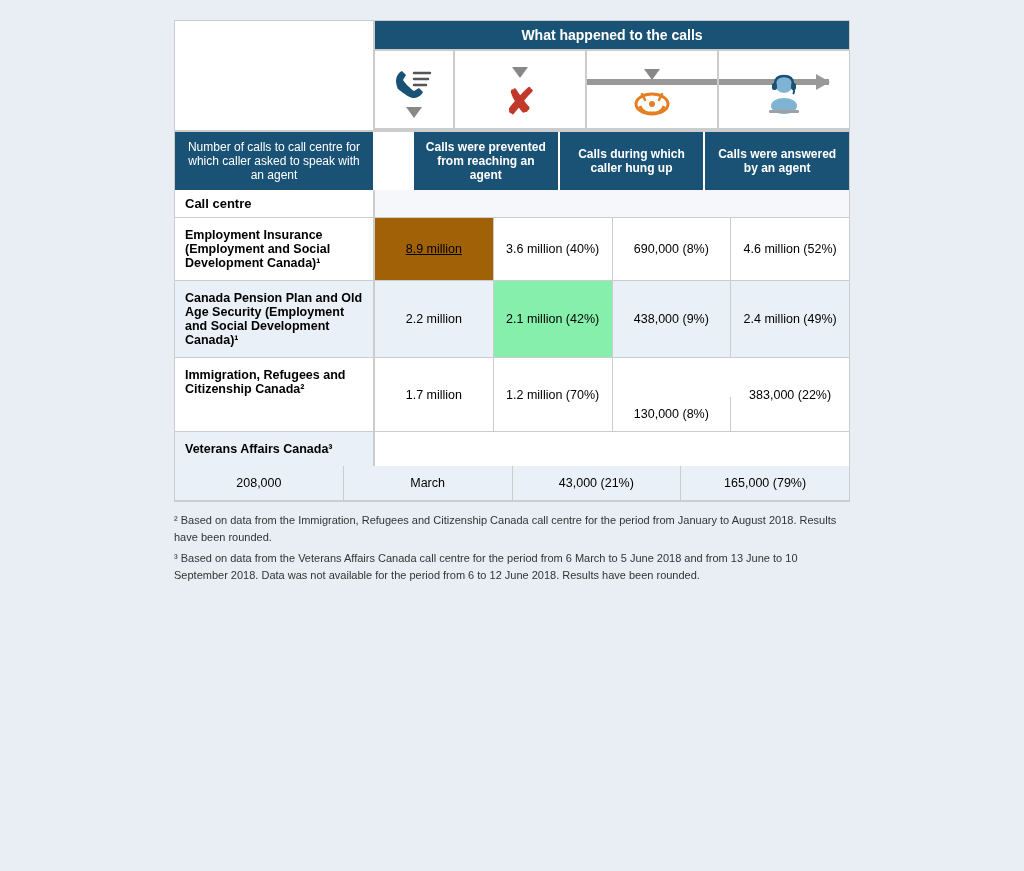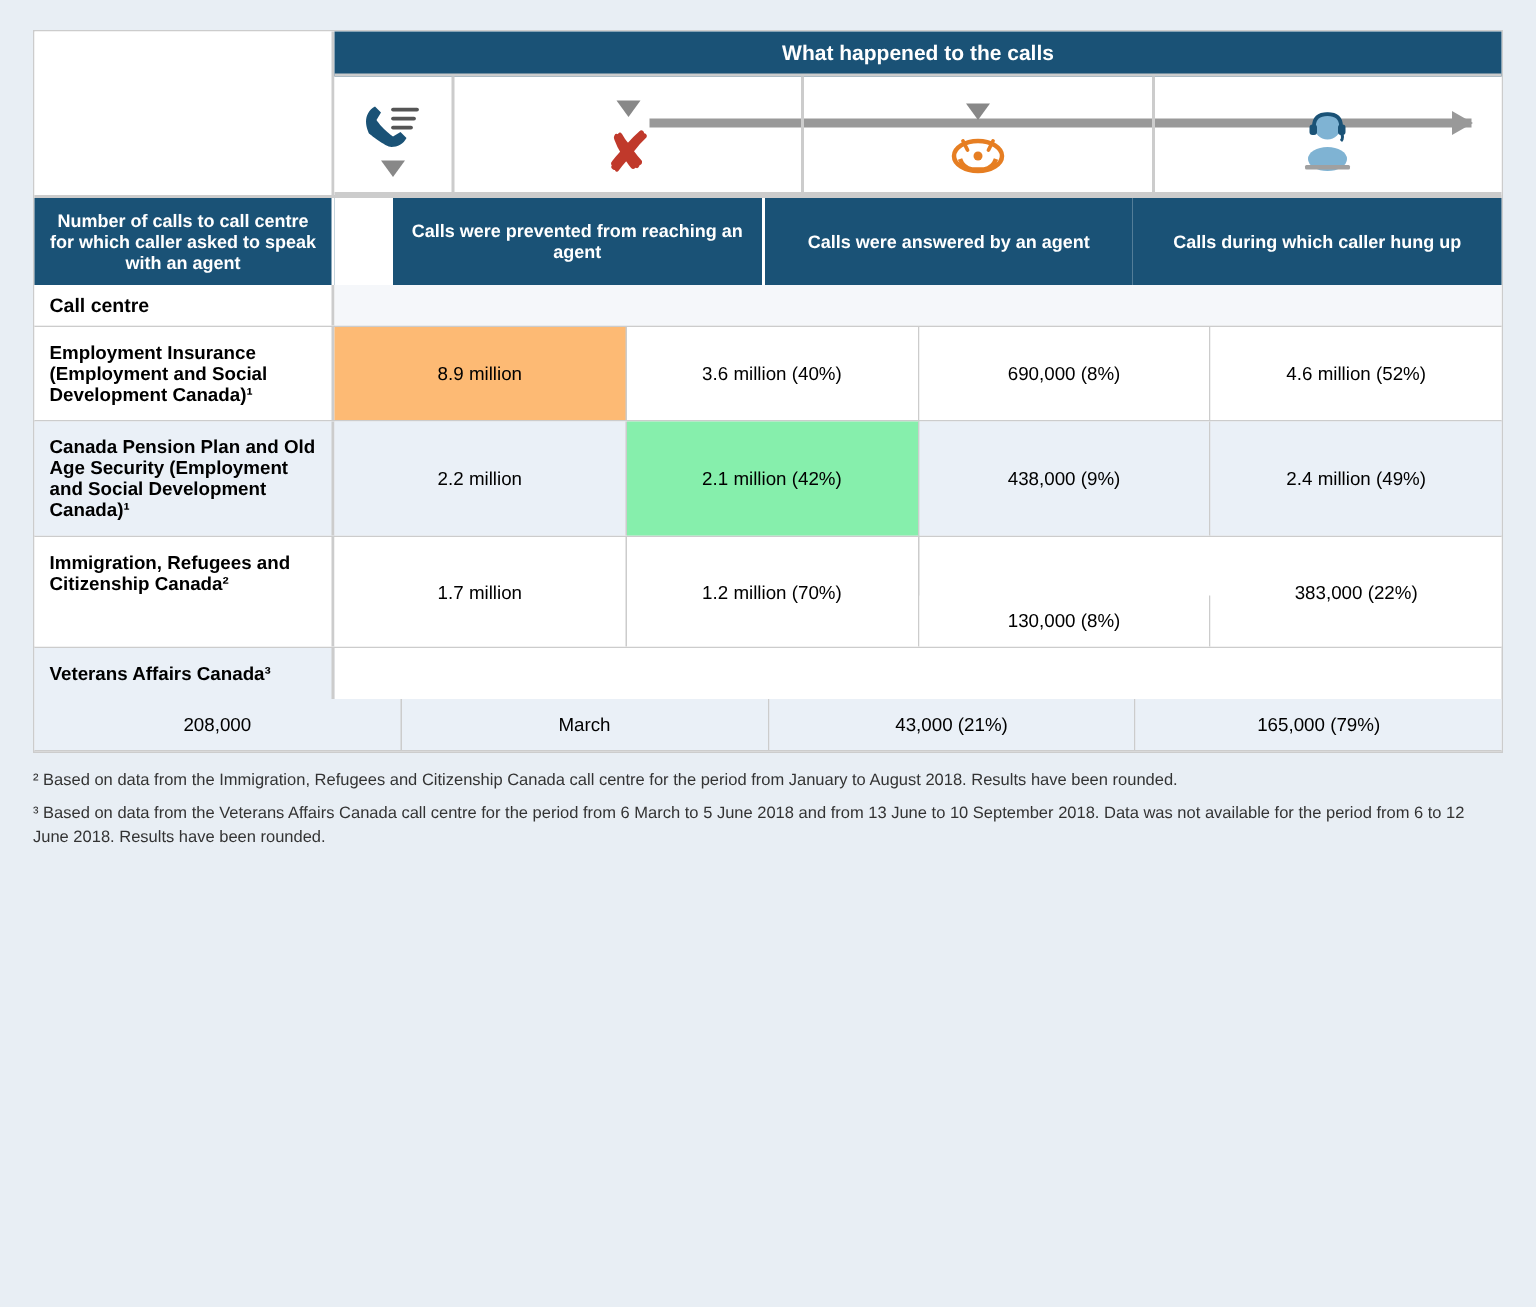--- a/index.html
+++ b/index.html
@@ -7,21 +7,21 @@
       font-family: Arial, sans-serif;
       font-size: 13px;
       background: #e8eef4;
       display: flex;
       justify-content: center;
       align-items: flex-start;
       padding: 20px;
       min-height: 871px;
     }
     .container {
-      width: 980px;
+      width: 676px;
       background: #e8eef4;
     }
     .table-wrapper {
       border: 1px solid #ccc;
       background: #fff;
     }
     
     .header-section {
       display: flex;
       border-bottom: 2px solid #ccc;
@@ -69,21 +69,21 @@
     }
     
     .col-headers {
       display: flex;
     }
     .col-header-left {
       width: 200px;
       min-width: 200px;
       background: #1a5276;
       color: white;
-      font-weight: bold;
+      font-weight: normal;
       font-size: 12px;
       text-align: center;
       padding: 8px 10px;
       border-right: 2px solid #fff;
       display: flex;
       align-items: center;
       justify-content: center;
     }
     .col-header-right {
       flex: 1;
@@ -260,36 +260,36 @@
             </div>
           </div>
         </div>
       </div>
     </div>
 
     <div class="col-headers">
       <div class="col-header-left">Number of calls to call centre for which caller asked to speak with an agent</div>
       <div class="col-header-right">
         <div class="col-header-cell">Calls were prevented from reaching an agent</div>
+        <div class="col-header-cell">Calls during which caller hung up</div>
         <div class="col-header-cell" style="border-right:none;">Calls were answered by an agent</div>
-        <div class="col-header-cell">Calls during which caller hung up</div>
       </div>
     </div>
 
     <div class="row-label-header">
       <div class="call-centre-label">Call centre</div>
       <div class="empty-cells"></div>
     </div>
 
     <div>
 
       <div class="data-row">
         <div class="data-row-name" style="background:#fff;">Employment Insurance (Employment and Social Development Canada)¹</div>
         <div class="data-row-values">
-          <div class="data-cell" style="background:#fdba74;">8.9 million</div>
+          <div class="data-cell" style="background:#a16207;text-decoration:underline;">8.9 million</div>
           <div class="data-cell" style="background:#fff;">3.6 million (40%)</div>
           <div class="data-cell" style="background:#fff;">690,000 (8%)</div>
           <div class="data-cell" style="background:#fff;">4.6 million (52%)</div>
         </div>
       </div>
 
       <div class="data-row">
         <div class="data-row-name" style="background:#eaf0f7;">Canada Pension Plan and Old Age Security (Employment and Social Development Canada)¹</div>
         <div class="data-row-values">
           <div class="data-cell" style="background:#eaf0f7;">2.2 million</div>

